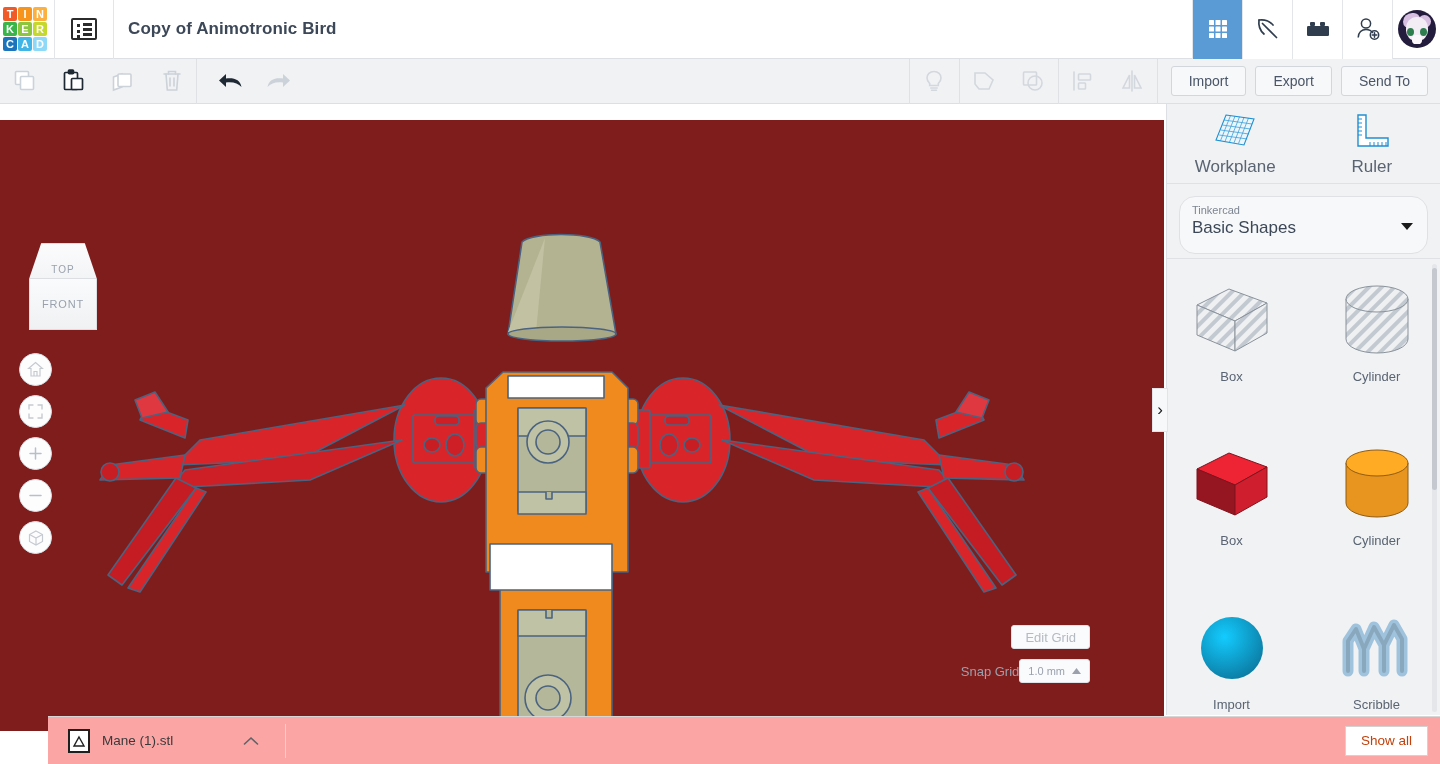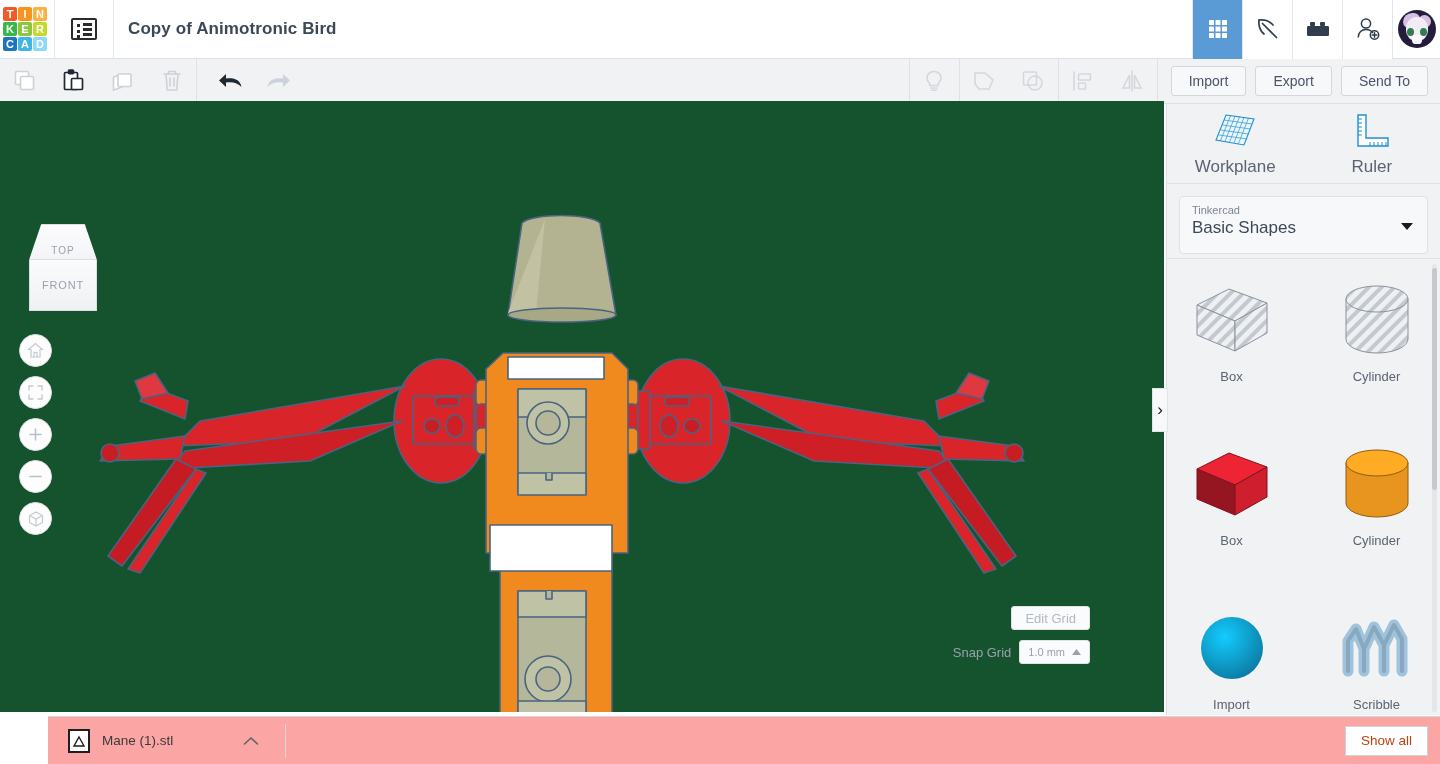--- a/index.html
+++ b/index.html
@@ -95,22 +95,22 @@
     height: 30px; padding: 0 17px; border: 1px solid #d3d6da; background: #f7f8f9;
     border-radius: 3px; color: #4a5568; font-size: 14px; cursor: pointer;
     display: flex; align-items: center; justify-content: center;
     font-family: "Liberation Sans", sans-serif;
   }
   .txt-btn + .txt-btn { margin-left: 9px; }
   .tb-right-pad { width: 12px; }
 
   
   .canvas {
-    position: absolute; left: 0; top: 101px; width: 1164px; height: 611px;
-    background: #14532d; overflow: hidden;
+    position: absolute; left: 0; top: 120px; width: 1164px; height: 611px;
+    background: #7f1d1d; overflow: hidden;
   }
   .viewcube { position: absolute; left: 22px; top: 123px; width: 82px; height: 92px; }
   .vc-top {
     position: absolute; left: 7px; top: 0; width: 68px; height: 36px;
     background: linear-gradient(180deg,#fcfcfd,#f3f4f6);
     border: 1px solid #dcdee2;
     clip-path: polygon(18% 0, 82% 0, 100% 100%, 0 100%);
     display: flex; align-items: flex-end; justify-content: center;
   }
   .vc-top span { font-size: 10px; color: #9aa1ad; letter-spacing: 1px; margin-bottom: 3px; }
@@ -128,42 +128,42 @@
     cursor: pointer;
   }
   .model { position: absolute; left: 0; top: 0; width: 1164px; height: 611px; }
 
   .editgrid {
     position: absolute; right: 74px; bottom: 82px; height: 24px; padding: 0 13px;
     border: 1px solid #e0e2e6; background: #fafbfc; border-radius: 3px;
     color: #b4bac2; font-size: 13px; display: flex; align-items: center; cursor: pointer;
   }
   .snaprow {
-    position: absolute; right: 74px; bottom: 48px; display: flex; align-items: center; gap: 8px;
+    position: absolute; right: 74px; bottom: 48px; display: flex; align-items: center; gap: 0;
   }
   .snaplabel { font-size: 13px; color: #9aa1ad; }
   .snapsel {
     height: 24px; padding: 0 8px; border: 1px solid #e0e2e6; background: #fafbfc;
     border-radius: 3px; color: #9aa1ad; font-size: 11px;
     display: flex; align-items: center; gap: 7px; cursor: pointer;
   }
 
   
   .panel {
     position: absolute; left: 1166px; top: 104px; width: 274px; height: 611px;
     background: #f1f2f4; border-left: 1px solid #dcdfe3;
   }
   .panel-tools { display: flex; height: 80px; border-bottom: 1px solid #dfe1e5; }
   .ptool {
     flex: 1; display: flex; flex-direction: column; align-items: center;
     justify-content: center; gap: 6px; cursor: pointer;
   }
   .ptool span { font-size: 17px; color: #5a6472; }
   .dropdown {
-    margin: 12px; height: 58px; border: 1px solid #dfe1e5; border-radius: 4px;
+    margin: 12px; height: 58px; border: 1px solid #dfe1e5; border-radius: 16px;
     background: #f7f8f9; padding: 7px 12px; position: relative; cursor: pointer;
   }
   .dd-small { font-size: 11px; color: #7d8591; }
   .dd-big { font-size: 17px; color: #3c4858; margin-top: 2px; }
   .dd-caret {
     position: absolute; right: 14px; top: 26px;
     border-left: 6px solid transparent; border-right: 6px solid transparent;
     border-top: 7px solid #1a1a1a;
   }
   .shapes-wrap {

